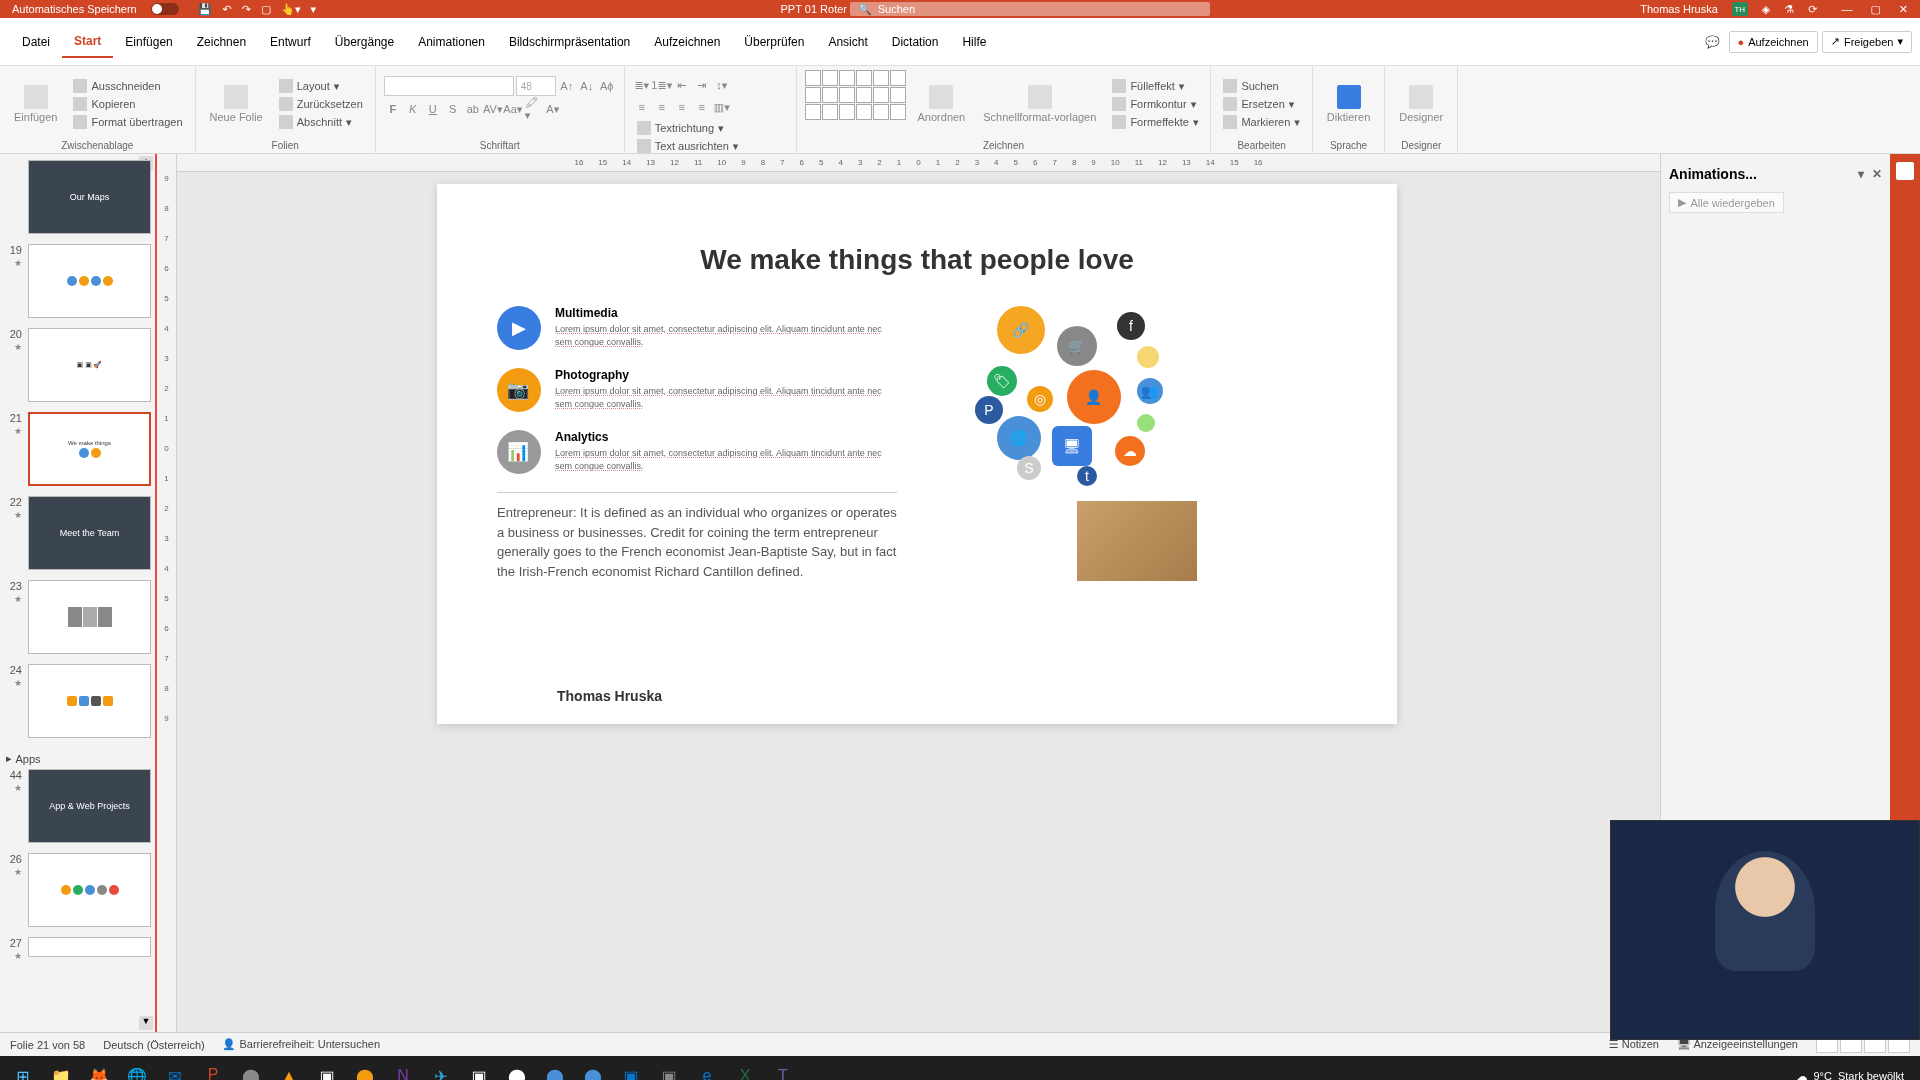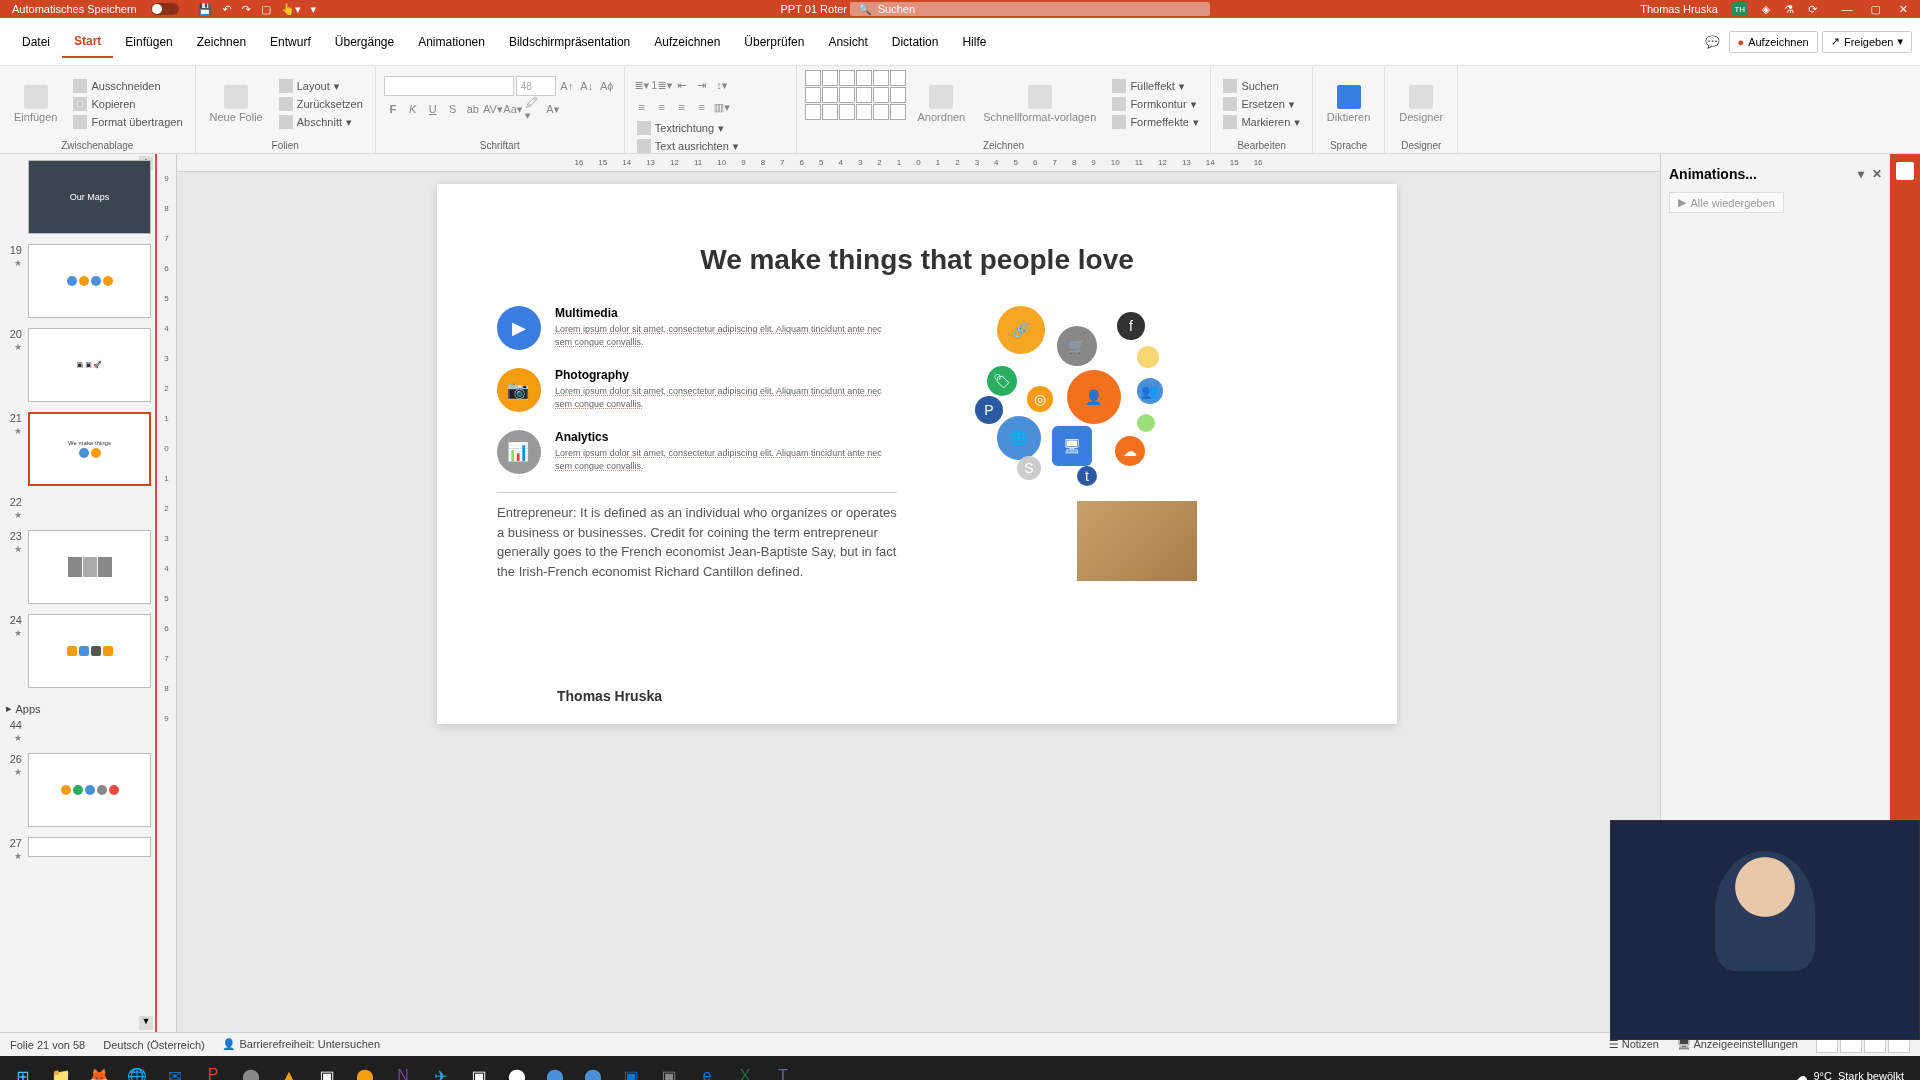--- a/index.html
+++ b/index.html
@@ -354,20 +354,21 @@
         <div class="pic">
           <div style="font-size:6px">We make things</div>
           <div class="thumb-shapes">
             <span style="background:#4a90d9"></span>
             <span style="background:#f39c12"></span>
           </div>
         </div>
       </div>
     <div class="thumb">
         <div class="num"><span>22</span><br><span class="star">★</span></div>
+        <div class="pic dark">Meet the Team</div>
       </div>
     <div class="thumb">
         <div class="num"><span>23</span><br><span class="star">★</span></div>
         <div class="pic">
           <div style="display:flex;gap:1px">
             <span style="width:14px;height:20px;background:#888"></span>
             <span style="width:14px;height:20px;background:#aaa"></span>
             <span style="width:14px;height:20px;background:#888"></span>
           </div>
         </div>
@@ -379,20 +380,21 @@
             <span style="background:#f39c12;border-radius:2px"></span>
             <span style="background:#4a90d9;border-radius:2px"></span>
             <span style="background:#555;border-radius:2px"></span>
             <span style="background:#f39c12;border-radius:2px"></span>
           </div>
         </div>
       </div>
     <div class="section-label">▸ <span>Apps</span></div>
     <div class="thumb">
         <div class="num"><span>44</span><br><span class="star">★</span></div>
+        <div class="pic dark">App &amp; Web Projects</div>
       </div>
     <div class="thumb">
         <div class="num"><span>26</span><br><span class="star">★</span></div>
         <div class="pic">
           <div class="thumb-shapes">
             <span style="background:#f39c12"></span>
             <span style="background:#27ae60"></span>
             <span style="background:#4a90d9"></span>
             <span style="background:#888"></span>
             <span style="background:#e74c3c"></span>

